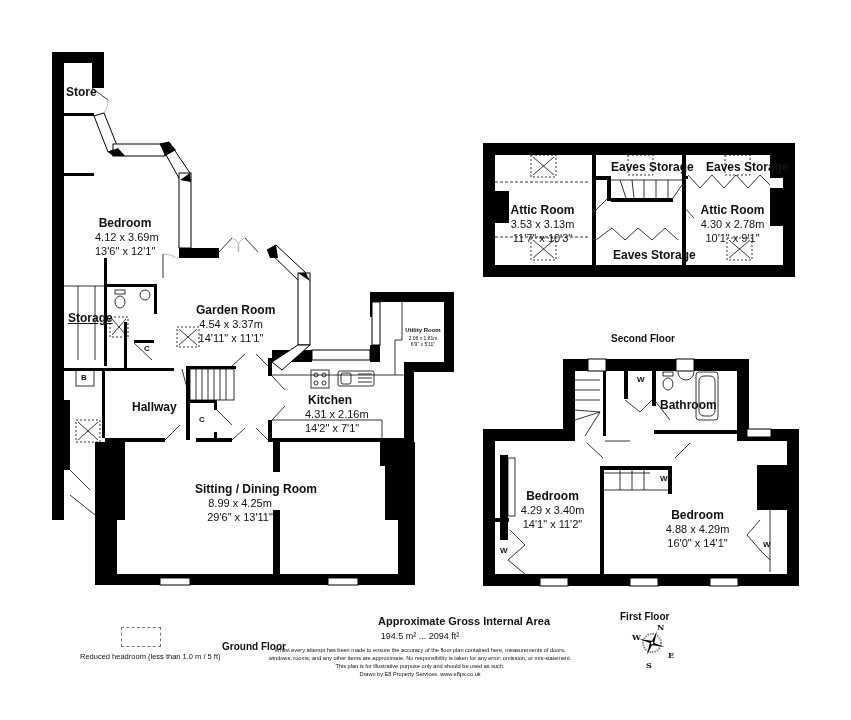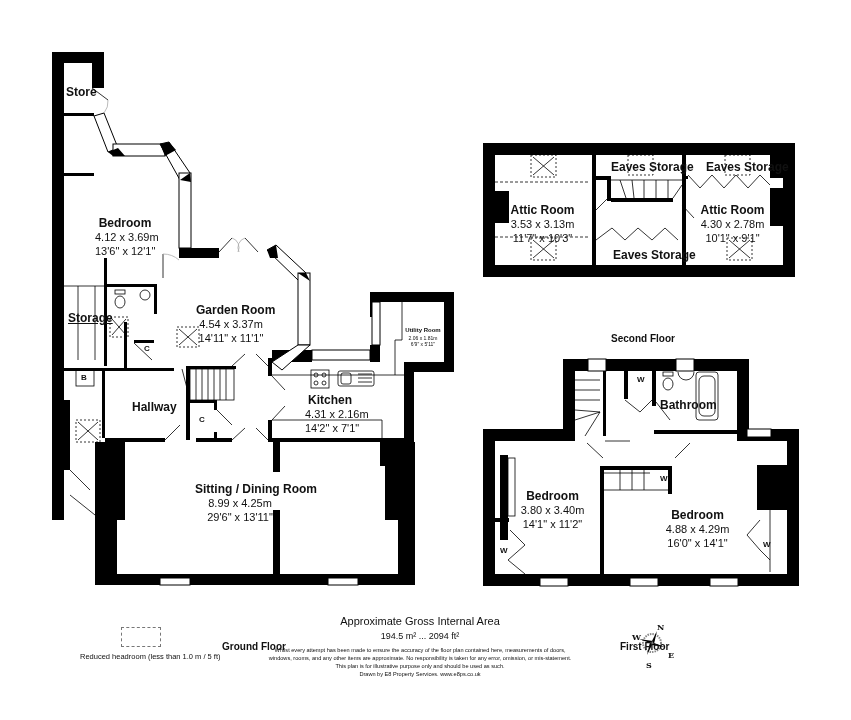--- a/index.html
+++ b/index.html
@@ -4,21 +4,21 @@
 <style>
   html,body{margin:0;padding:0;background:#ffffff;}
   body{width:851px;height:720px;position:relative;overflow:hidden;font-family:"Liberation Sans",sans-serif;color:#111;}
   svg{position:absolute;left:0;top:0;}
   .lbl{position:absolute;text-align:center;font-family:"Liberation Sans",sans-serif;color:#111;white-space:nowrap;line-height:1.25;}
   .rn{font-weight:bold;font-size:12px;}
   .rd{font-size:11px;}
   .small .rn{font-size:6px;}
   .small .rd{font-size:5px;}
   .floor{position:absolute;font-weight:bold;font-size:10px;margin-top:40px;}
-  .gia-title{position:absolute;left:290px;top:615px;width:260px;text-align:center;font-weight:normal;font-size:11px;}
+  .gia-title{position:absolute;left:290px;top:615px;width:260px;text-align:right;font-weight:bold;font-size:11px;}
   .gia-val{position:absolute;left:290px;top:631px;width:260px;text-align:center;font-size:9px;}
   .disc{position:absolute;left:230px;top:646px;width:380px;text-align:center;font-size:5.6px;line-height:1.45;}
   .legend-box{position:absolute;left:121px;top:627px;width:38px;height:18px;border:1px dashed #777;}
   .legend-txt{position:absolute;left:80px;top:652px;font-size:7.5px;}
   .cl{position:absolute;font-weight:bold;font-size:8px;}
   .compass-l{position:absolute;font-family:"DejaVu Serif",serif;font-weight:bold;font-size:8px;}
 </style>
 </head>
 <body>
 
@@ -345,33 +345,33 @@
   <div class="rd">10'1" x 9'1"</div>
 </div>
 <div class="lbl rn" style="left:611px;top:160px;">Eaves Storage</div>
 <div class="lbl rn" style="left:706px;top:160px;">Eaves Storage</div>
 <div class="lbl rn" style="left:613px;top:248px;">Eaves Storage</div>
 <div class="floor" style="left:611px;top:293px;">Second Floor</div>
 
 <div class="lbl rn" style="left:660px;top:398px;">Bathroom</div>
 <div class="lbl" style="left:520px;top:489px;width:65px;">
   <div class="rn">Bedroom</div>
-  <div class="rd">3.80 x 3.40m</div>
+  <div class="rd">4.29 x 3.40m</div>
   <div class="rd">14'1" x 11'2"</div>
 </div>
 <div class="lbl" style="left:665px;top:508px;width:65px;">
   <div class="rn">Bedroom</div>
   <div class="rd">4.88 x 4.29m</div>
   <div class="rd">16'0" x 14'1"</div>
 </div>
 <div class="cl" style="left:637px;top:375px;">W</div>
 <div class="cl" style="left:660px;top:474px;">W</div>
 <div class="cl" style="left:500px;top:546px;">W</div>
 <div class="cl" style="left:763px;top:540px;">W</div>
-<div class="floor" style="left:620px;top:601px;">First Floor</div>
+<div class="floor" style="left:620px;top:571px;">First Floor</div>
 
 <div class="floor" style="left:222px;top:601px;">Ground Floor</div>
 
 <div class="legend-box"></div>
 <div class="legend-txt">Reduced headroom (less than 1.0 m / 5 ft)</div>
 
 <div class="gia-title">Approximate Gross Internal Area</div>
 <div class="gia-val">194.5 m² ... 2094 ft²</div>
 <div class="disc">
   <div>Whilst every attempt has been made to ensure the accuracy of the floor plan contained here, measurements of doors,</div>

